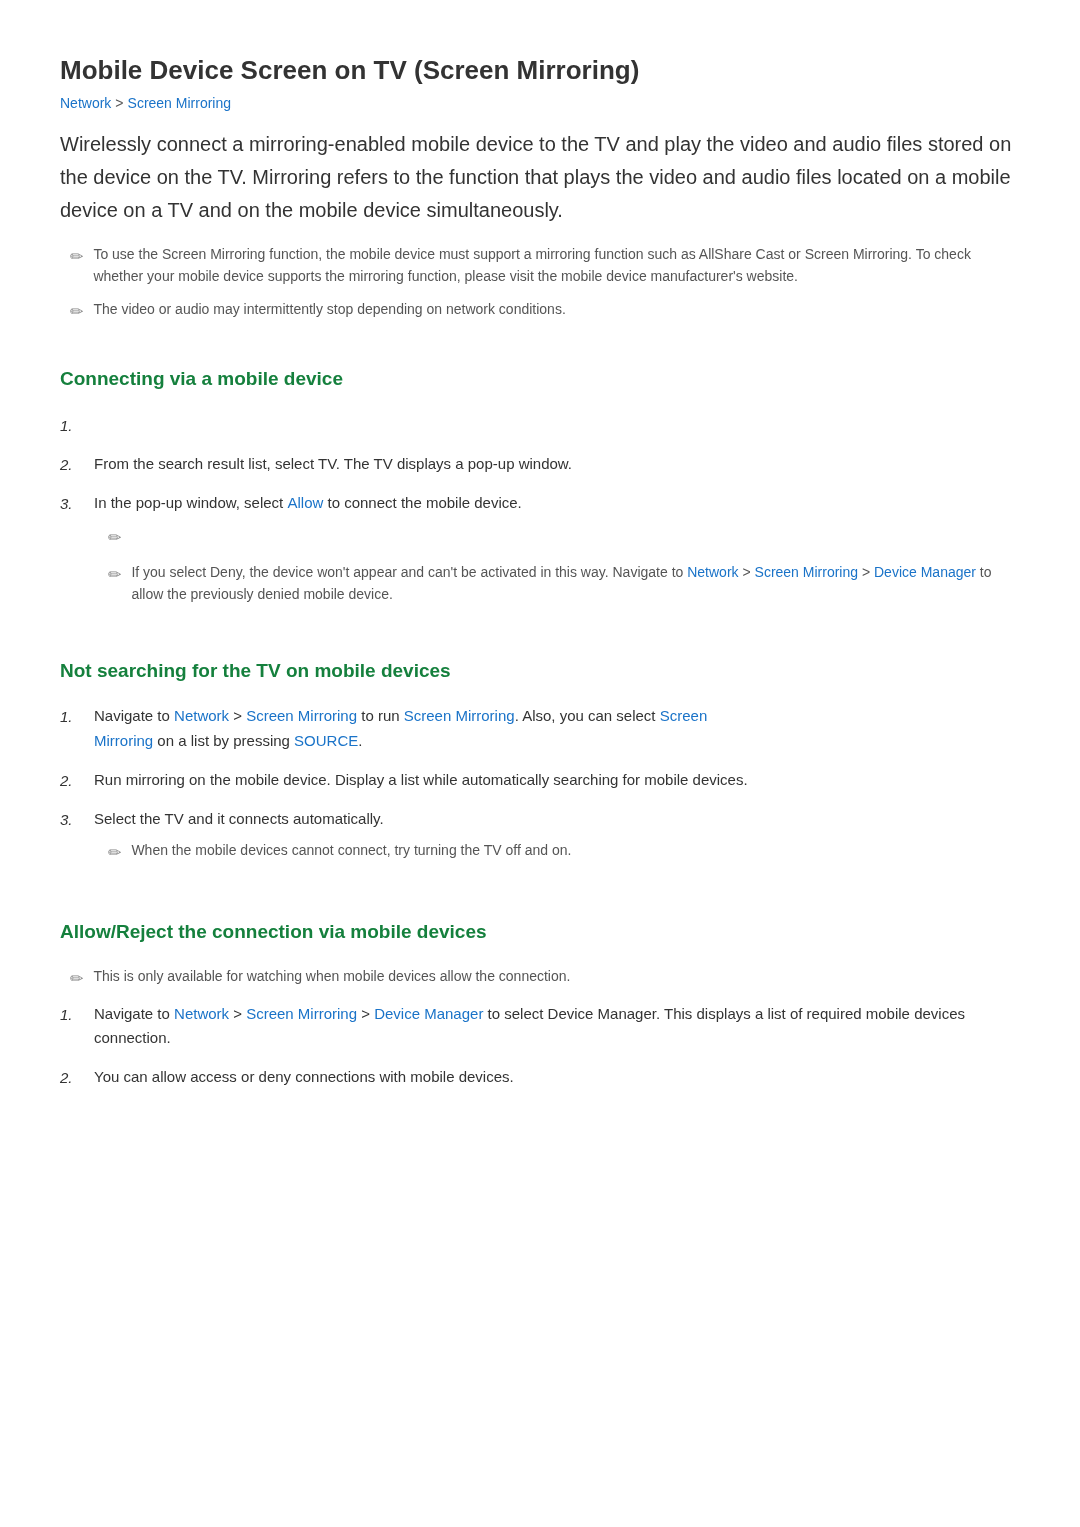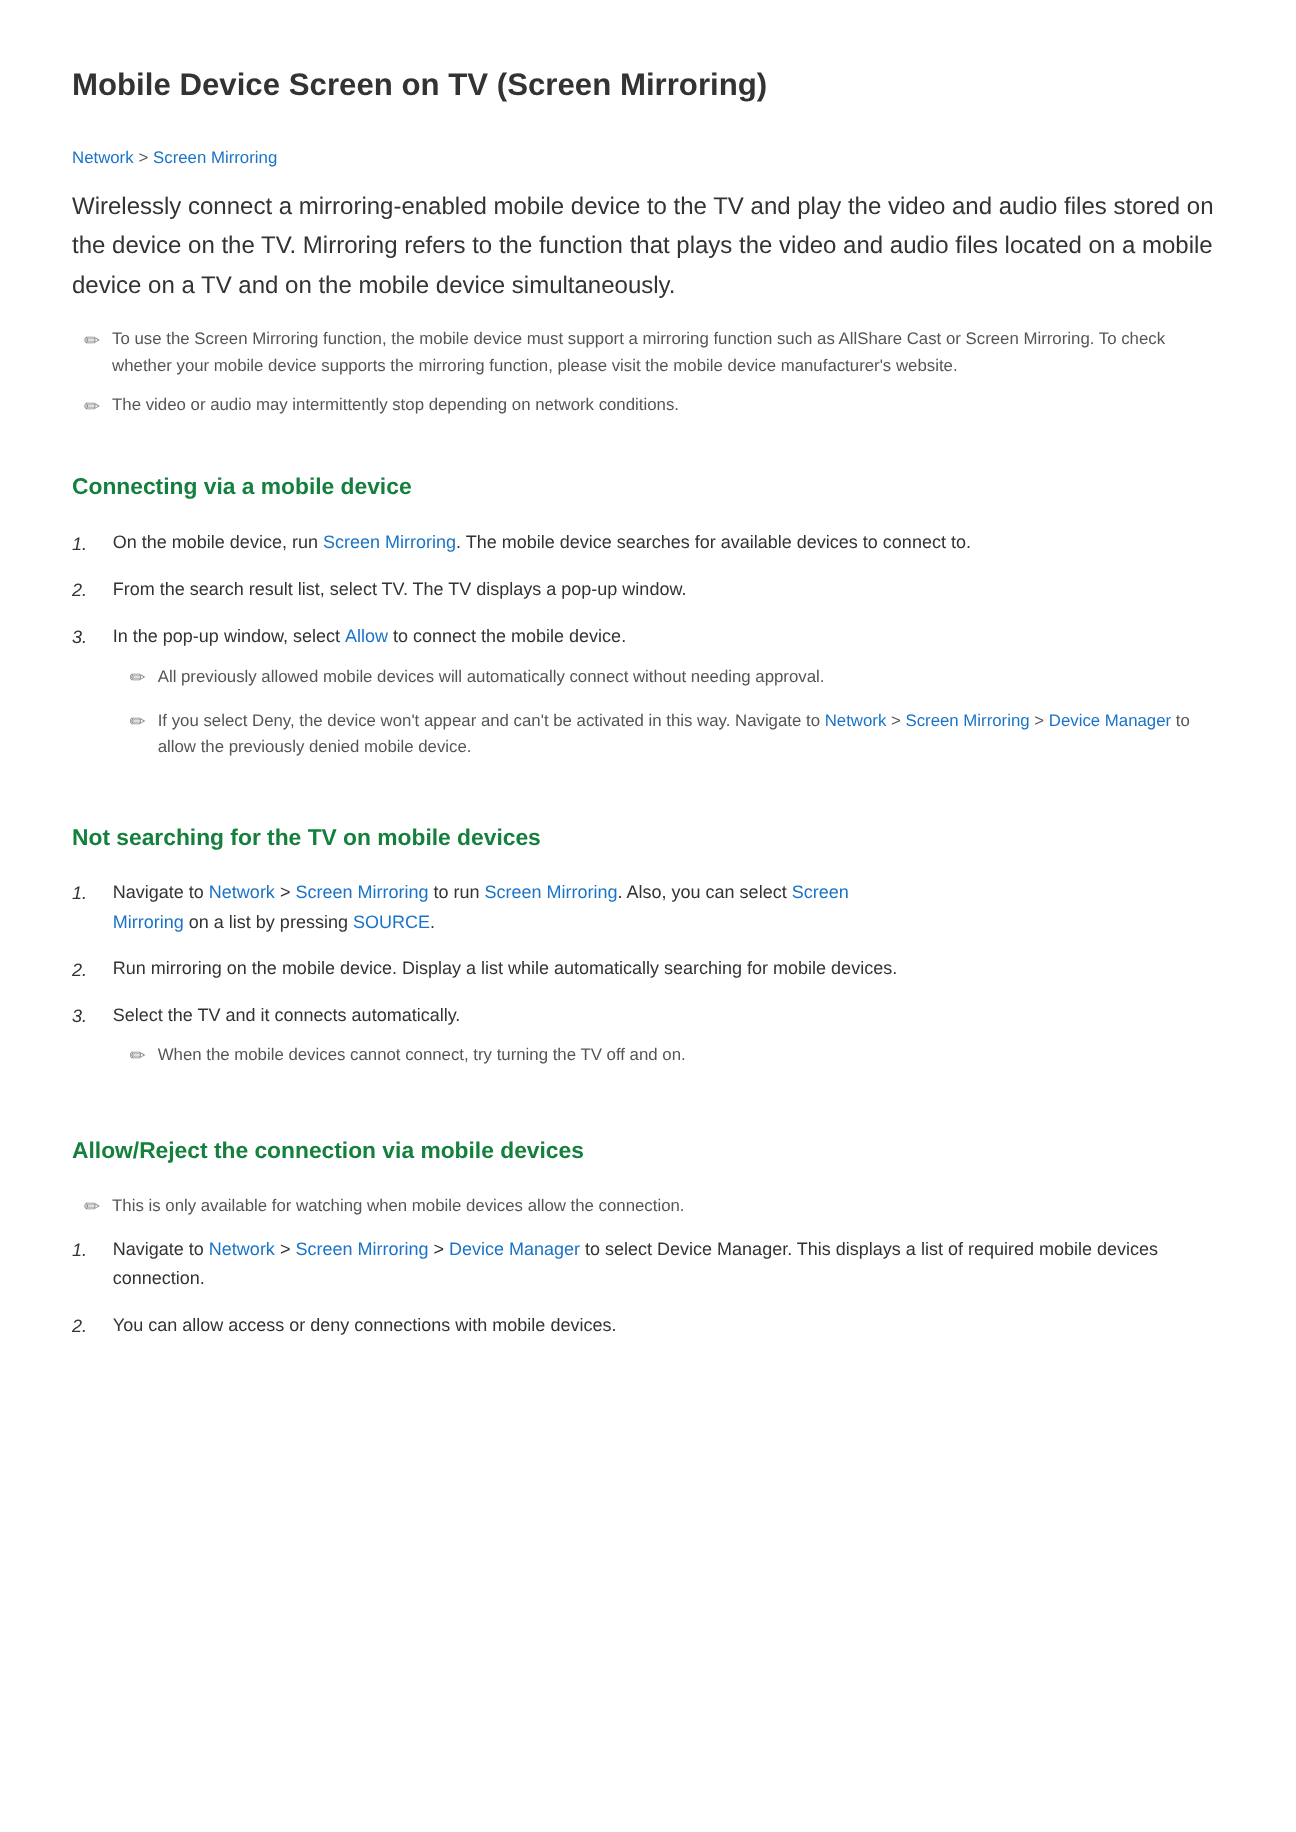--- a/index.html
+++ b/index.html
@@ -13,21 +13,21 @@
       font-size: 15px;
       color: #333333;
       line-height: 1.6;
       padding: 40px 60px;
       max-width: 1080px;
     }
     .page-title {
       font-size: 26px;
       font-weight: bold;
       color: #333333;
-      margin-bottom: 28px;
+      margin-bottom: 0;
       margin-top: 10px;
     }
     .breadcrumb {
       display: flex;
       align-items: center;
       gap: 4px;
       margin-bottom: 14px;
     }
     .breadcrumb-link {
       color: #1a73c8;
@@ -122,40 +122,36 @@
   <span class="note-icon">✏</span>
   <span class="note-text">The video or audio may intermittently stop depending on network conditions.</span>
 </div>
 
 <h2 class="section-title">Connecting via a mobile device</h2>
 
 <ol class="steps-list">
 
   <li class="step-item">
     <span class="step-number">1.</span>
-    <div class="step-text">
-      On the mobile device, run <span class="highlight">Screen Mirroring</span>. The mobile device searches for available devices to connect to.
-    </div>
   </li>
 
   <li class="step-item">
     <span class="step-number">2.</span>
     <div class="step-text">
       From the search result list, select TV. The TV displays a pop-up window.
     </div>
   </li>
 
   <li class="step-item">
     <span class="step-number">3.</span>
     <div class="step-text">
       In the pop-up window, select <span class="highlight">Allow</span> to connect the mobile device.
       <div class="sub-notes">
         <div class="note-item">
           <span class="note-icon">✏</span>
-          <span class="note-text">All previously allowed mobile devices will automatically connect without needing approval.</span>
         </div>
         <div class="note-item">
           <span class="note-icon">✏</span>
           <span class="note-text">If you select Deny, the device won't appear and can't be activated in this way. Navigate to <span class="highlight">Network</span> &gt; <span class="highlight">Screen Mirroring</span> &gt; <span class="highlight">Device Manager</span> to allow the previously denied mobile device.</span>
         </div>
       </div>
     </div>
   </li>
 </ol>
 

